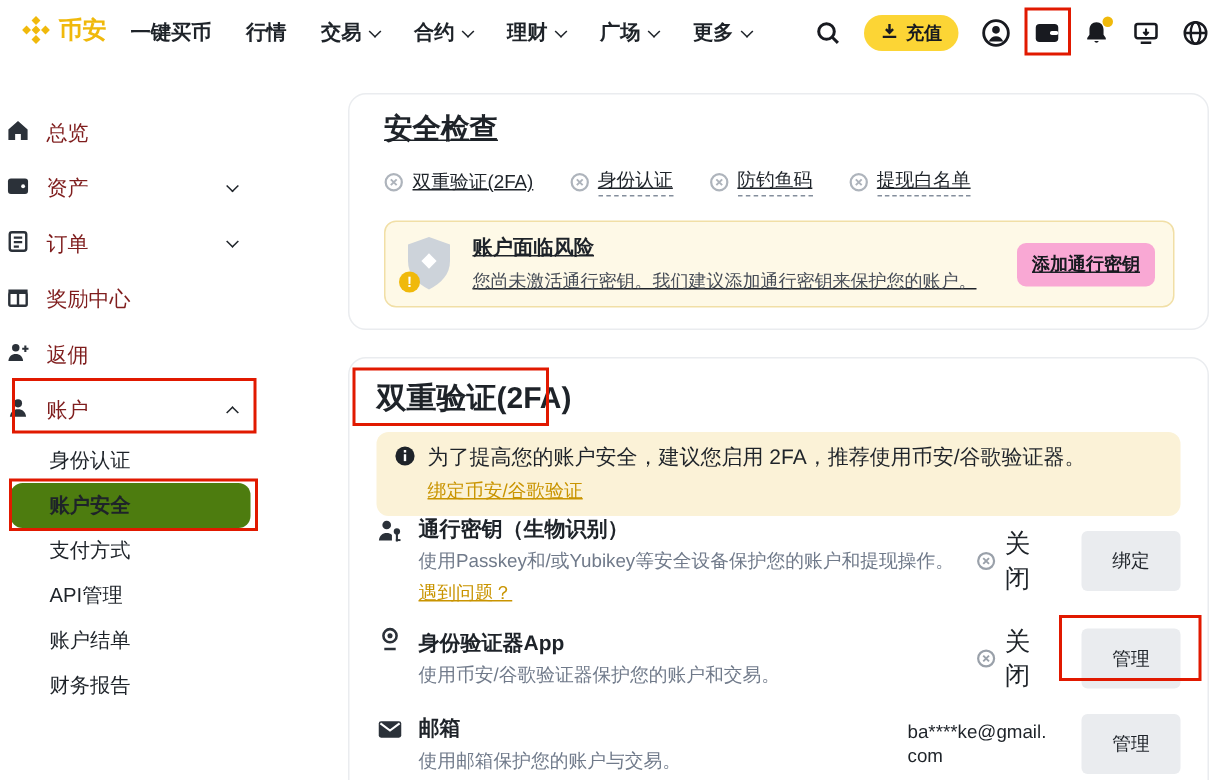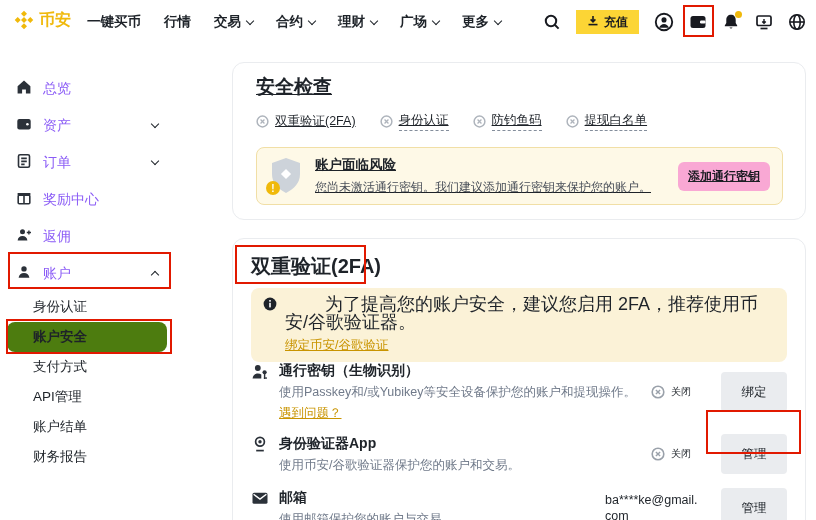--- a/index.html
+++ b/index.html
@@ -17,28 +17,28 @@
   .nav { display:flex; align-items:center; gap:23px; margin-left:16px; }
   .nav-item { display:flex; align-items:center; font-size:13.5px; font-weight:600;
     color:#1E2329; cursor:pointer; white-space:nowrap; }
   .caret-down { display:inline-block; width:6px; height:6px; border-right:1.5px solid #1E2329;
     border-bottom:1.5px solid #1E2329; transform:rotate(45deg); margin-left:6px; margin-top:-3px; }
   .caret-up { display:inline-block; width:6px; height:6px; border-right:1.5px solid #1E2329;
     border-bottom:1.5px solid #1E2329; transform:rotate(-135deg); margin-top:3px; }
   .header-right { margin-left:auto; display:flex; align-items:center; gap:15px; }
   .icon-btn { display:flex; align-items:center; justify-content:center; cursor:pointer; background:none; border:none; padding:0; }
   .deposit-btn { display:flex; align-items:center; gap:5px; background:#FCD535; border:none;
-    border-radius:0; height:24px; padding:0 11px; font-size:12px; font-weight:700; color:#181A20; cursor:pointer;
+    border-radius:12px; height:24px; padding:0 11px; font-size:12px; font-weight:700; color:#181A20; cursor:pointer;
     font-family:inherit; }
   .bell-wrap { position:relative; }
   .bell-dot { position:absolute; top:-2px; right:-2px; width:7px; height:7px; border-radius:50%; background:#F0B90B; }
   
   .sidebar { position:absolute; top:44px; left:0; width:225px; padding-top:26px; background:#fff; }
   .side-item { width:172px; height:37px; display:flex; align-items:center; gap:11px;
-    padding:0 14px 0 16px; font-size:14px; font-weight:500; color:#8b5cf6; cursor:pointer; }
+    padding:0 14px 0 4px; font-size:14px; font-weight:500; color:#7f1d1d; cursor:pointer; }
   .side-item .grow { flex:1; }
   .sub-item { width:160px; height:30px; display:flex; align-items:center;
     margin-left:7px; padding-left:26px; font-size:13.5px; color:#1E2329; cursor:pointer; border-radius:8px; }
   .sub-item.selected { background:#4d7c0f; font-weight:600; }
   .side-item.sub-account { margin-top:9px; }
   
   .card { position:absolute; left:232px; width:574px; background:#fff;
     border:1px solid #EAECEF; border-radius:12px; }
   .card1 { top:62px; height:158px; padding:12px 22px 0 23px;text-decoration:underline; }
   .card1-title { font-size:19px; font-weight:700; line-height:24px; }
@@ -53,34 +53,34 @@
     align-items:center; justify-content:center; }
   .alert-texts { flex:1; }
   .alert-title { font-size:13.5px; font-weight:600; }
   .alert-desc { font-size:12px; color:#474D57; margin-top:5px; }
   .alert-btn { background:#f9a8d4; border:none; border-radius:6px; padding:6px 10px;
     font-size:12px; font-weight:600; color:#181A20; cursor:pointer; flex:none; font-family:inherit; }
   .card2 { top:238px; height:300px; padding:14px 18px 0 18px; }
   .twofa-title { font-size:20px; font-weight:700; line-height:27px; }
   .notice { margin-top:8px; background:#FBF2D7; border-radius:8px; padding:8px 12px;
     display:flex; gap:8px; align-items:flex-start; }
-  .notice-text { font-size:18px; line-height:17px; color:#1E2329;margin-left:40px; }
+  .notice-text { font-size:14px; line-height:17px; color:#1E2329; }
   .notice-link { color:#C99400; text-decoration:underline; font-size:12.5px;
     display:inline-block; margin-top:5px; cursor:pointer; }
   .info-i { flex:none; margin-top:1px; }
   .sec-row { display:flex; align-items:center; }
   .mt13 { } .mt12 { margin-top:12px; } .mt14 { margin-top:14px; }
   .row-icon { width:18px; margin-right:10px; align-self:flex-start; padding-top:1px; flex:none; }
   .row-main { flex:1; }
   .row-title { font-size:14px; font-weight:700; line-height:17px; }
   .row-desc { font-size:12.5px; color:#707A8A; margin-top:5px; line-height:17px; }
   .row-link { font-size:12.5px; color:#C99400; text-decoration:underline;
     display:inline-block; margin-top:4px; cursor:pointer; }
   .row-right { display:flex; align-items:center; gap:20px; flex:none; }
-  .status { display:flex; align-items:center; gap:6px; font-size:10px; color:#1E2329; width:50px; }
+  .status { display:flex; align-items:center; gap:6px; font-size:17px; color:#1E2329; width:50px; }
   .gray-btn { width:66px; height:40px; background:#EAECEF; border:none; border-radius:4px;
     font-size:12.5px; font-weight:500; color:#1E2329; cursor:pointer; font-family:inherit; }
   .email-val { width:96px; font-size:12.5px; line-height:16px; word-break:break-all; color:#1E2329; }
   
   .anno { position:absolute; border:2px solid #E11900; z-index:9; pointer-events:none; }
   .anno-profile { left:683px; top:5px; width:31px; height:32px; }
   .anno-account { left:8px; top:252px; width:163px; height:37px; }
   .anno-account-security { left:6px; top:319px; width:166px; height:35px; }
   .anno-2fa { left:235px; top:245px; width:131px; height:39px; }
   .anno-manage { left:706px; top:410px; width:95px; height:44px; }

